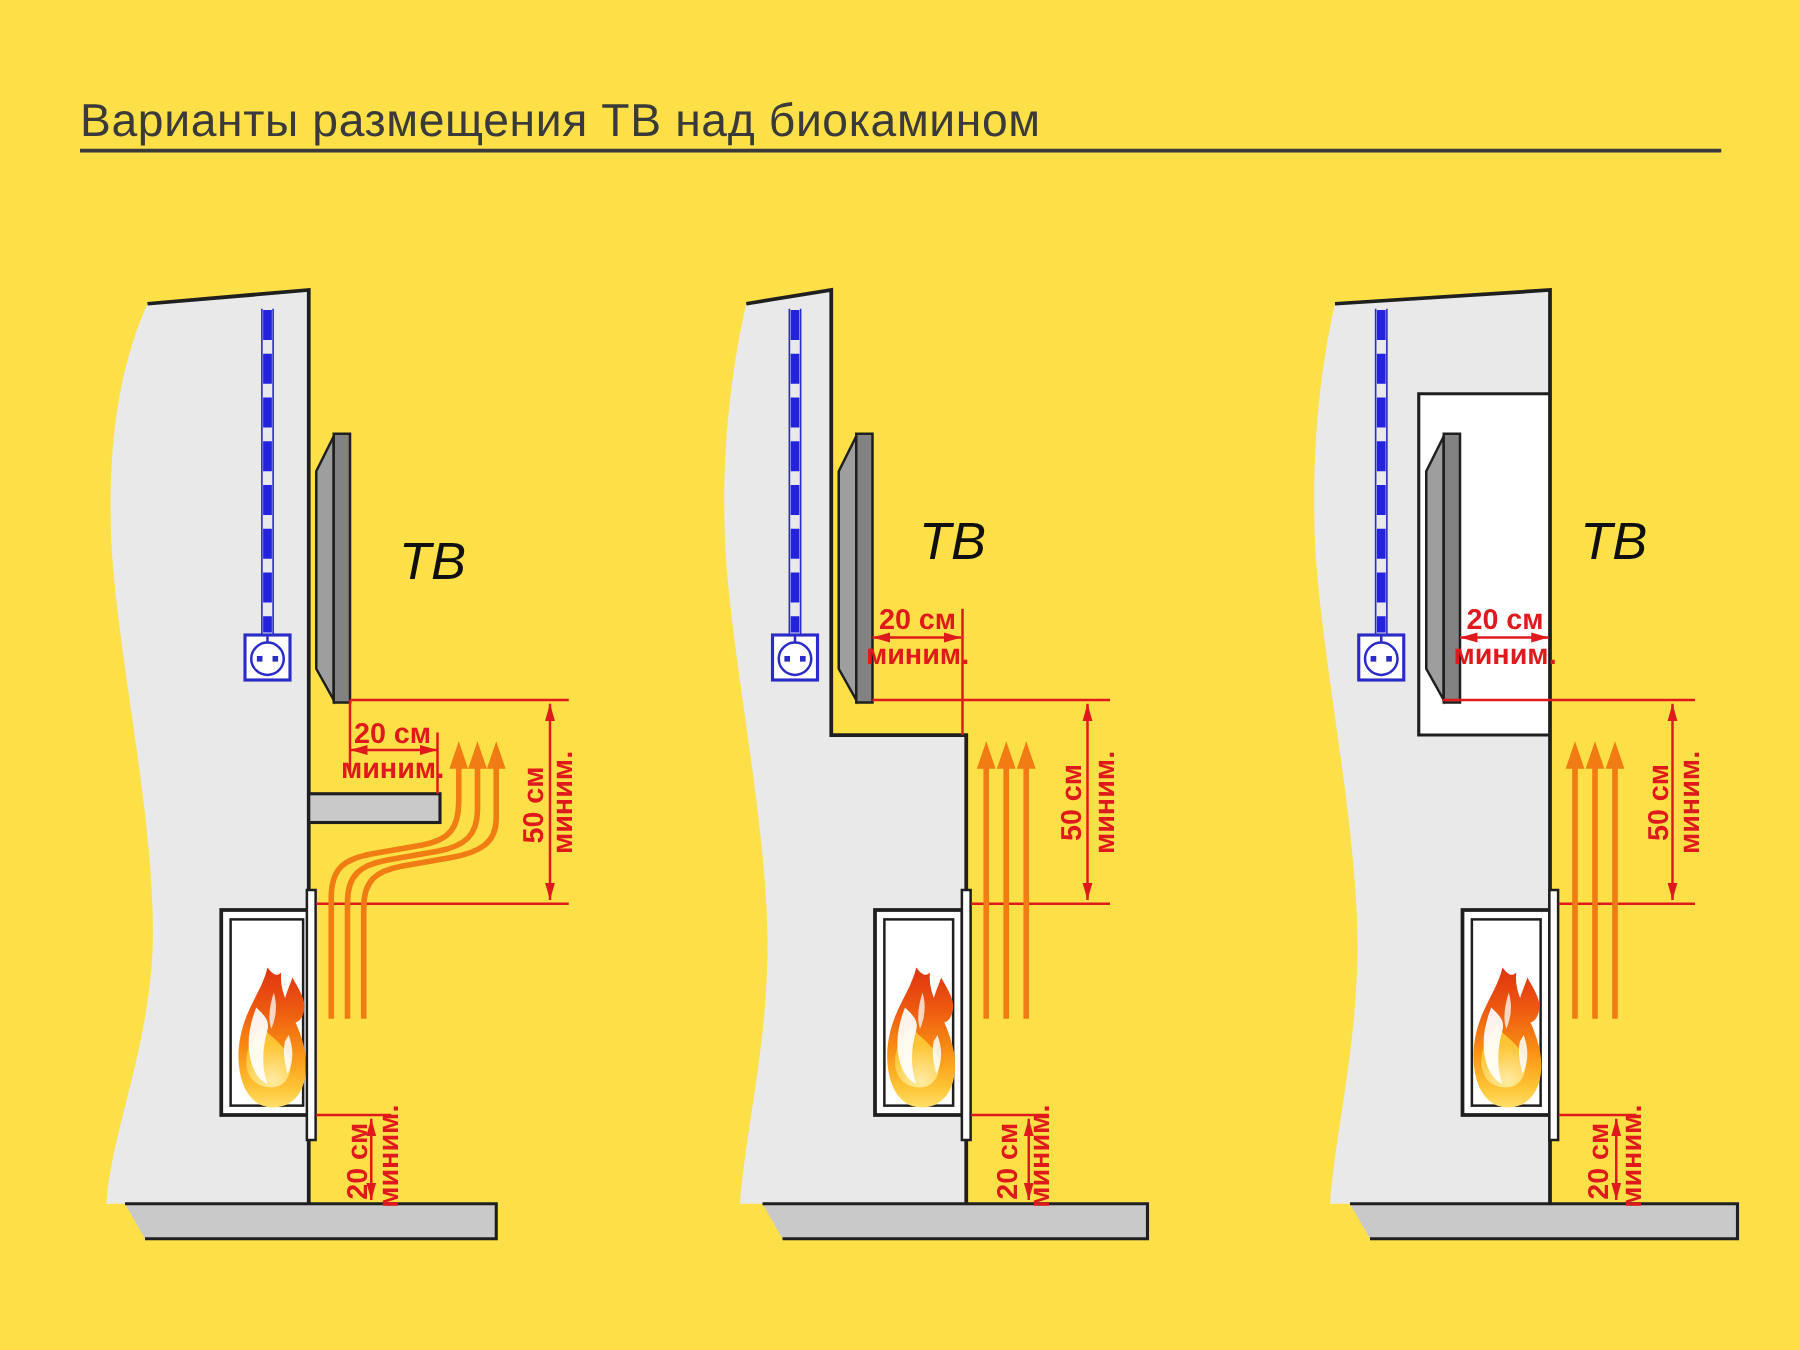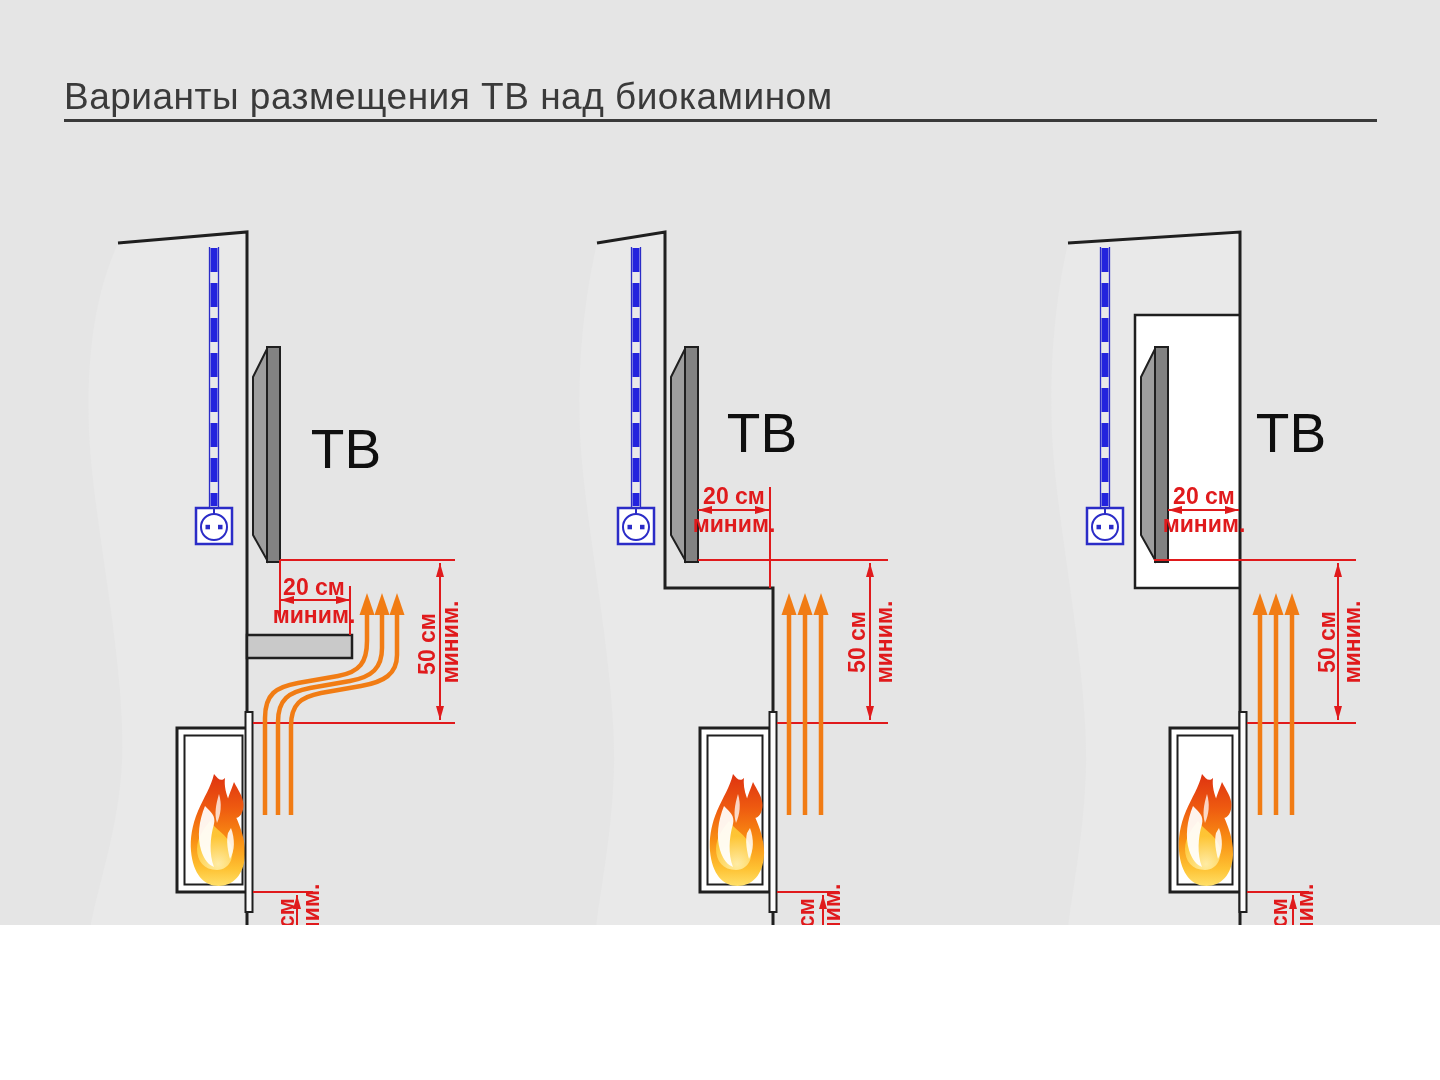--- a/index.html
+++ b/index.html
@@ -1,23 +1,23 @@
 <!DOCTYPE html>
 <html><head>
 <meta charset="utf-8">
 <style>
   html,body{margin:0;padding:0;background:#fff;}
-  #canvas{position:relative;width:1440px;height:925px;background:#e5e5e5;overflow:hidden;
+  #canvas{position:relative;width:1440px;height:1080px;background:#fde047;overflow:hidden;
           font-family:"Liberation Sans",sans-serif;}
   #drawing{position:absolute;left:0;top:0;}
   .title{position:absolute;left:64px;top:76px;font-size:37px;line-height:1.15;
          color:#3a3a3a;letter-spacing:0.5px;white-space:nowrap;}
   .rule{position:absolute;left:64px;top:119px;width:1313px;height:3px;background:#3a3a3a;}
   .lbl{position:absolute;white-space:nowrap;transform:translate(-50%,-50%);}
-  .tv-lbl{font-size:55px;color:#0f0f0f;}
+  .tv-lbl{font-size:42px;color:#0f0f0f;font-style:italic;}
   .red{font-size:23px;font-weight:bold;color:#e01a1c;}
   .vert{transform:translate(-50%,-50%) rotate(-90deg);}
 </style>
 </head>
 <body>
 
 <div id="canvas">
 
   <svg id="drawing" width="1440" height="1080" viewBox="0 0 1440 1080">
     <defs>

